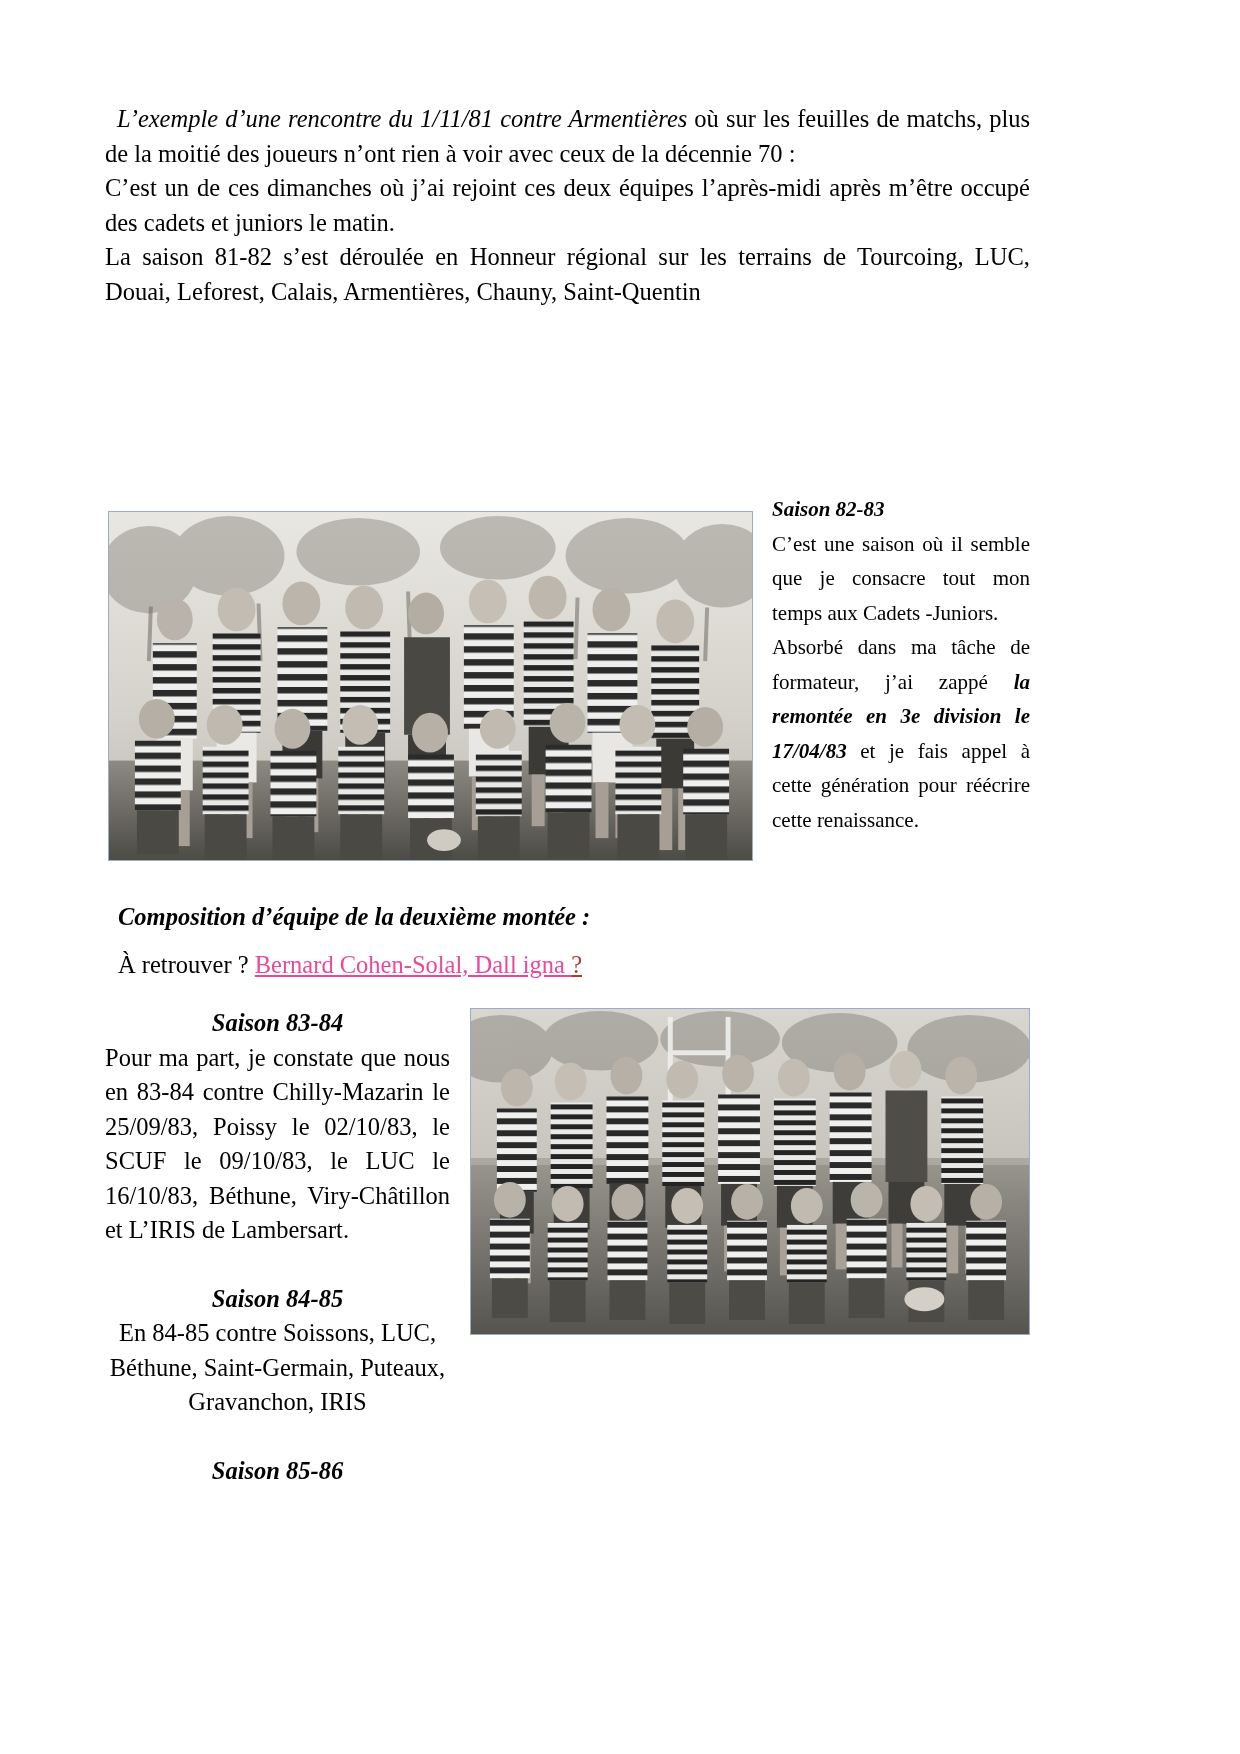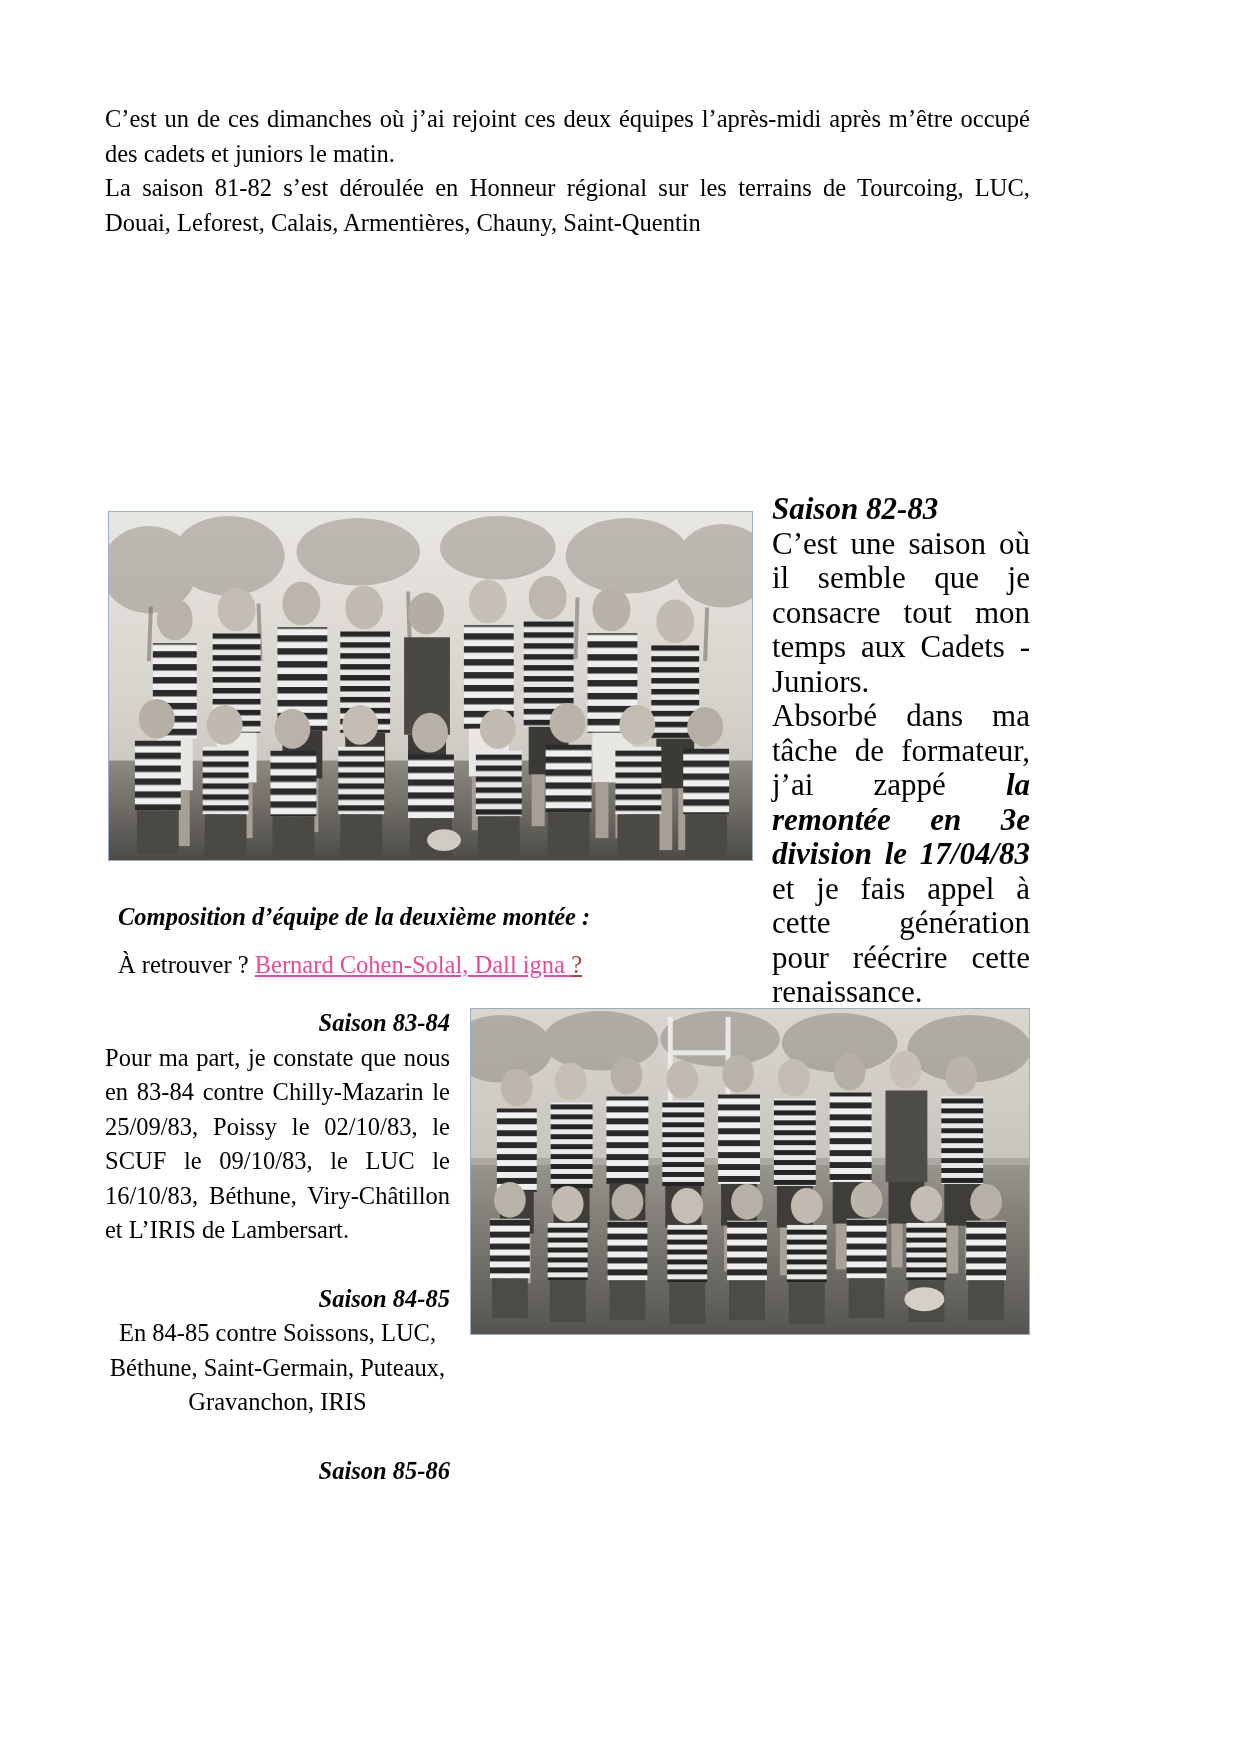--- a/index.html
+++ b/index.html
@@ -61,21 +61,21 @@
     overflow: hidden;
     background: #cfcdc8;
   }
   .photo1 svg, .photo2 svg { display: block; width: 100%; height: 100%; }
 
   .rightcol {
     position: absolute;
     left: 772px;
     top: 492px;
     width: 258px;
-    font-size: 31px;
+    font-size: 21px;
     line-height: 34.5px;
     text-align: justify;
     text-justify: inter-word;
   }
   .rightcol p { margin: 0; }
   .seasonhead {
     font-weight: bold;
     font-style: italic;
     text-align: left;
   }
@@ -104,30 +104,31 @@
     left: 105px;
     top: 972px;
     width: 345px;
     font-size: 24.5px;
     line-height: 34.5px;
     text-align: justify;
     text-justify: inter-word;
   }
   .leftcol p { margin: 0; }
   .spacer { height: 34px; }
-  .leftcol .seasonhead { text-align: right; }
+  .leftcol .seasonhead { text-align: center; }
   .leftcol .flushleft { text-align: center; }
 </style>
 </head>
 <body>
 
 <div class="page">
 
   <div class="topblock">
 
+    <p class="indent1"><span class="ital">L’exemple d’une rencontre du 1/11/81 contre Armentières</span><span> où sur les feuilles de matchs, plus de la moitié des joueurs n’ont rien à voir avec ceux de la décennie 70 :</span></p>
 
     <p class="indent2"><span class="ital"></span><span></span><span></span></p>
 
     <p><span class="ital"></span><span></span><span></span></p>
 
     <p>C’est un de ces dimanches où j’ai rejoint ces deux équipes l’après-midi après m’être occupé des cadets et juniors le matin.</p>
 
     <p>La saison 81-82 s’est déroulée en Honneur régional sur les terrains de Tourcoing, LUC, Douai, Leforest, Calais, Armentières, Chauny, Saint-Quentin</p>
   </div>
 

